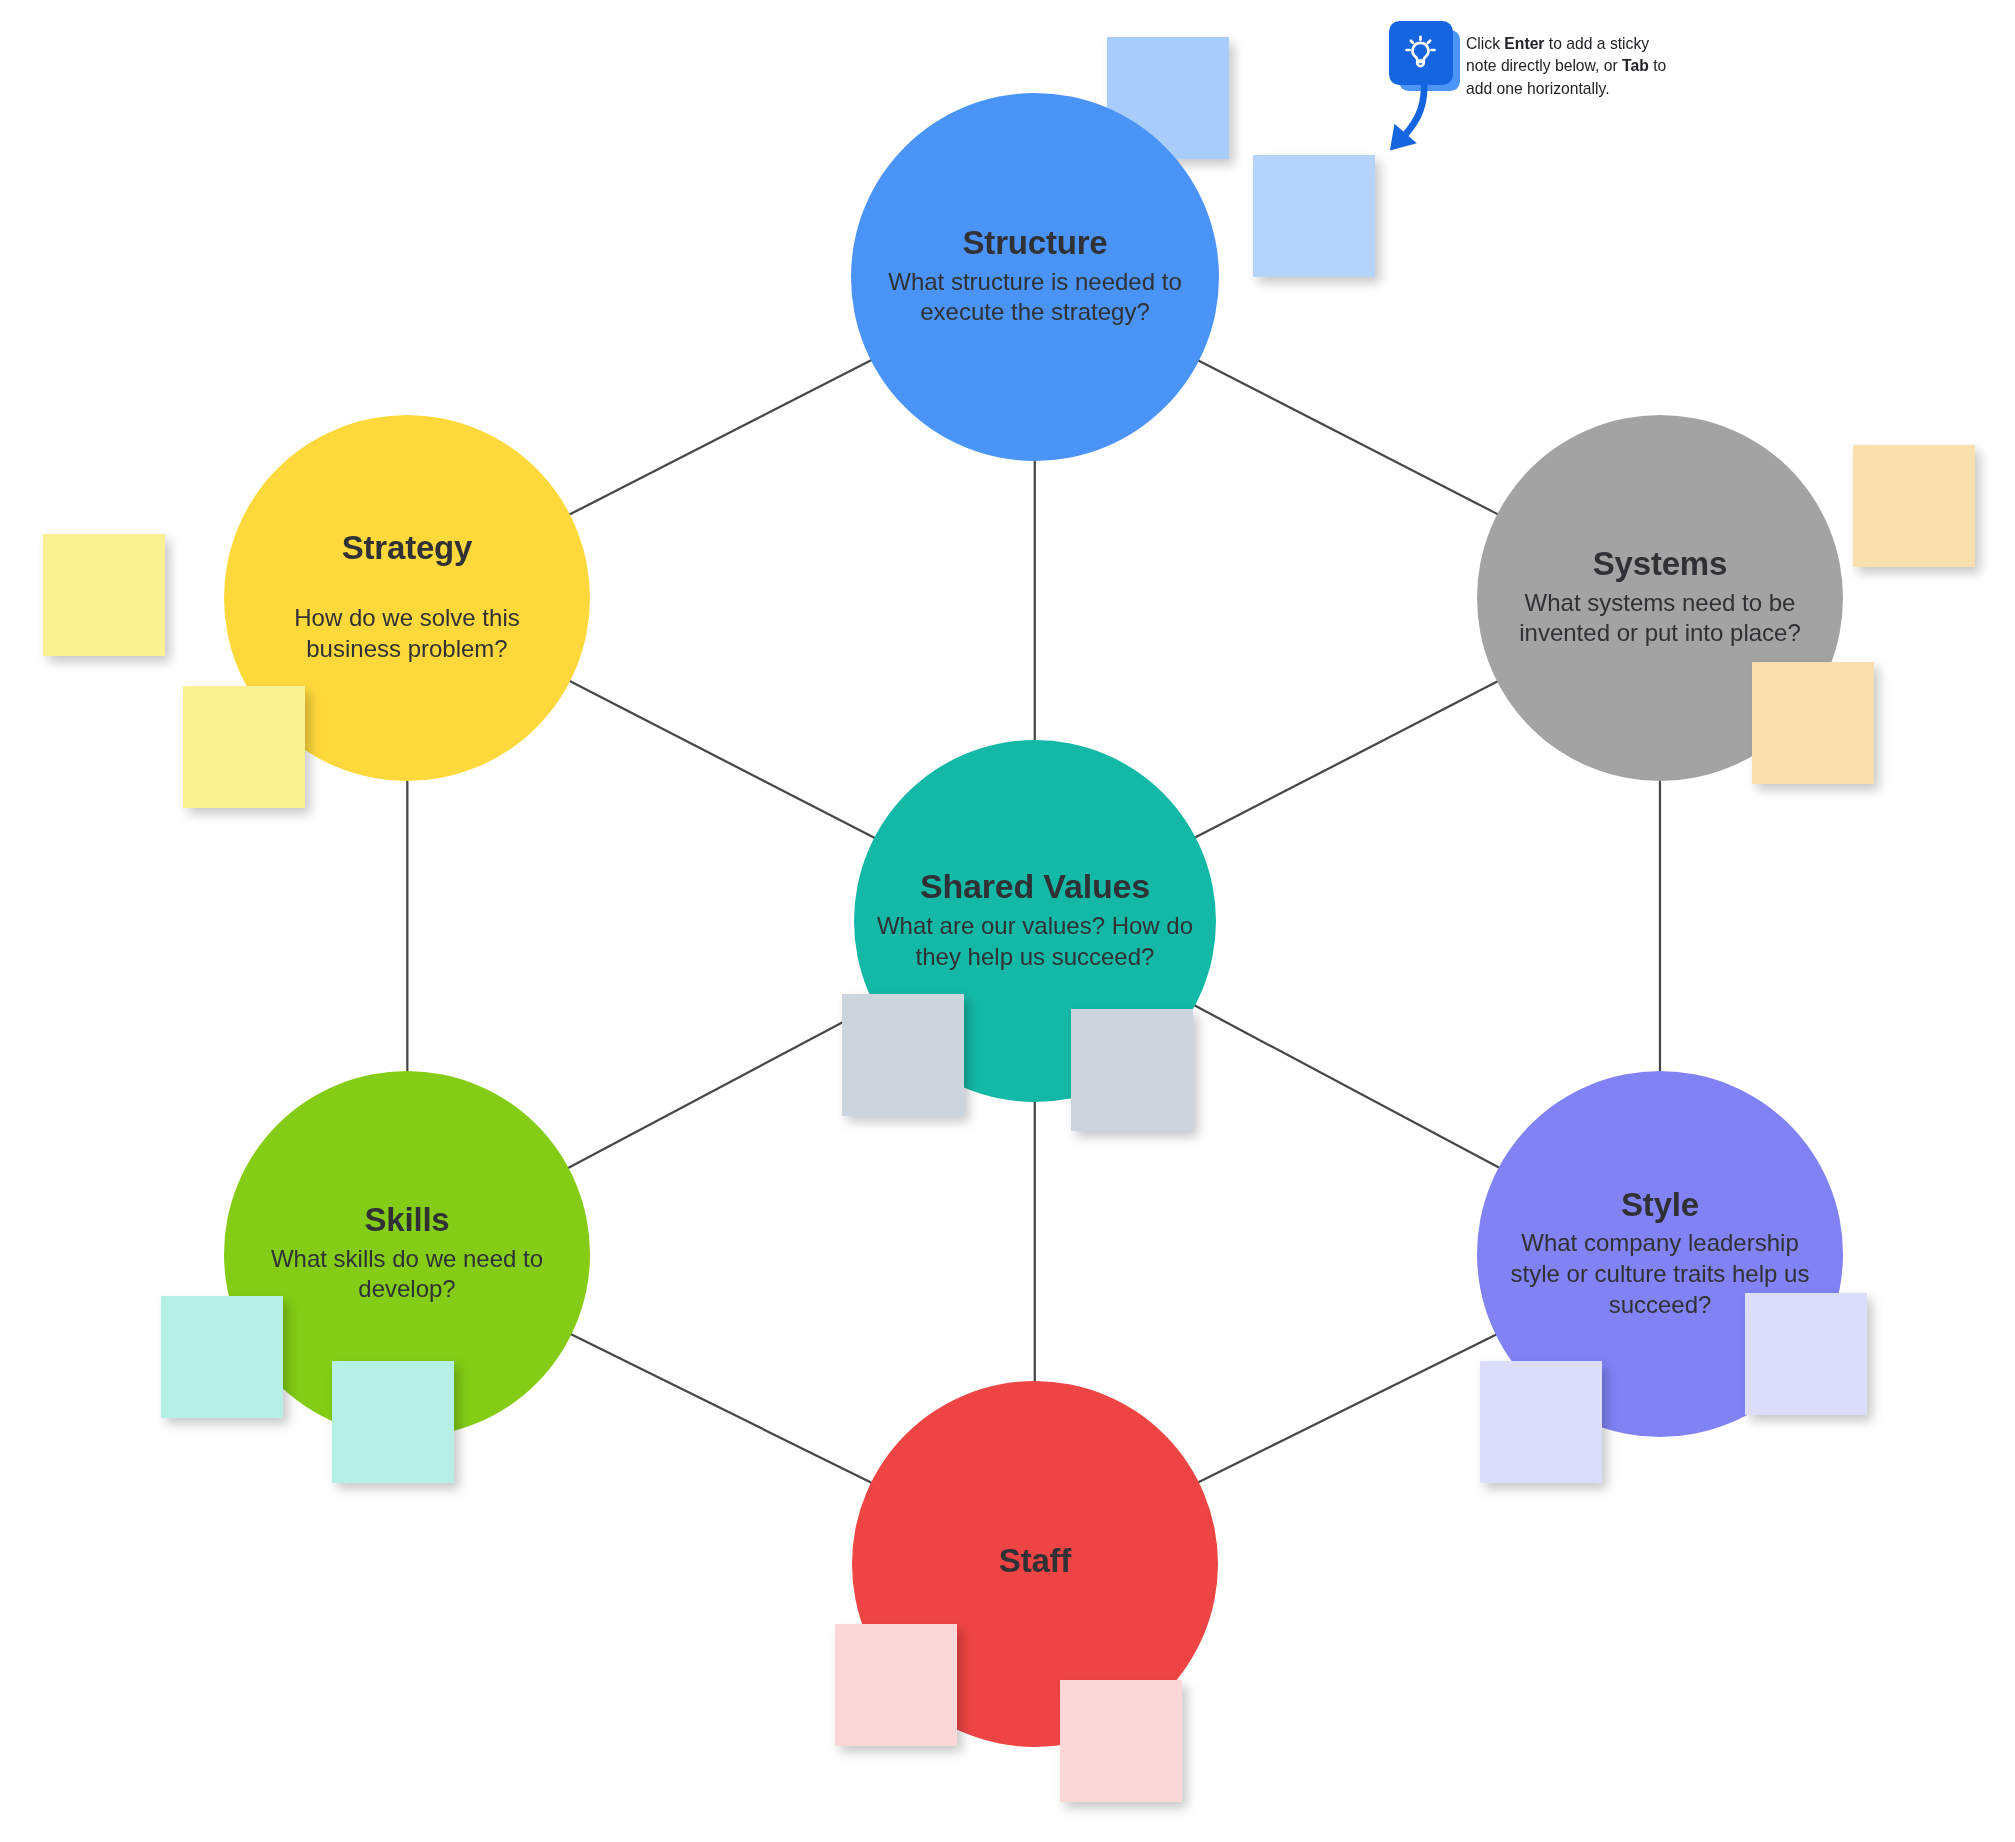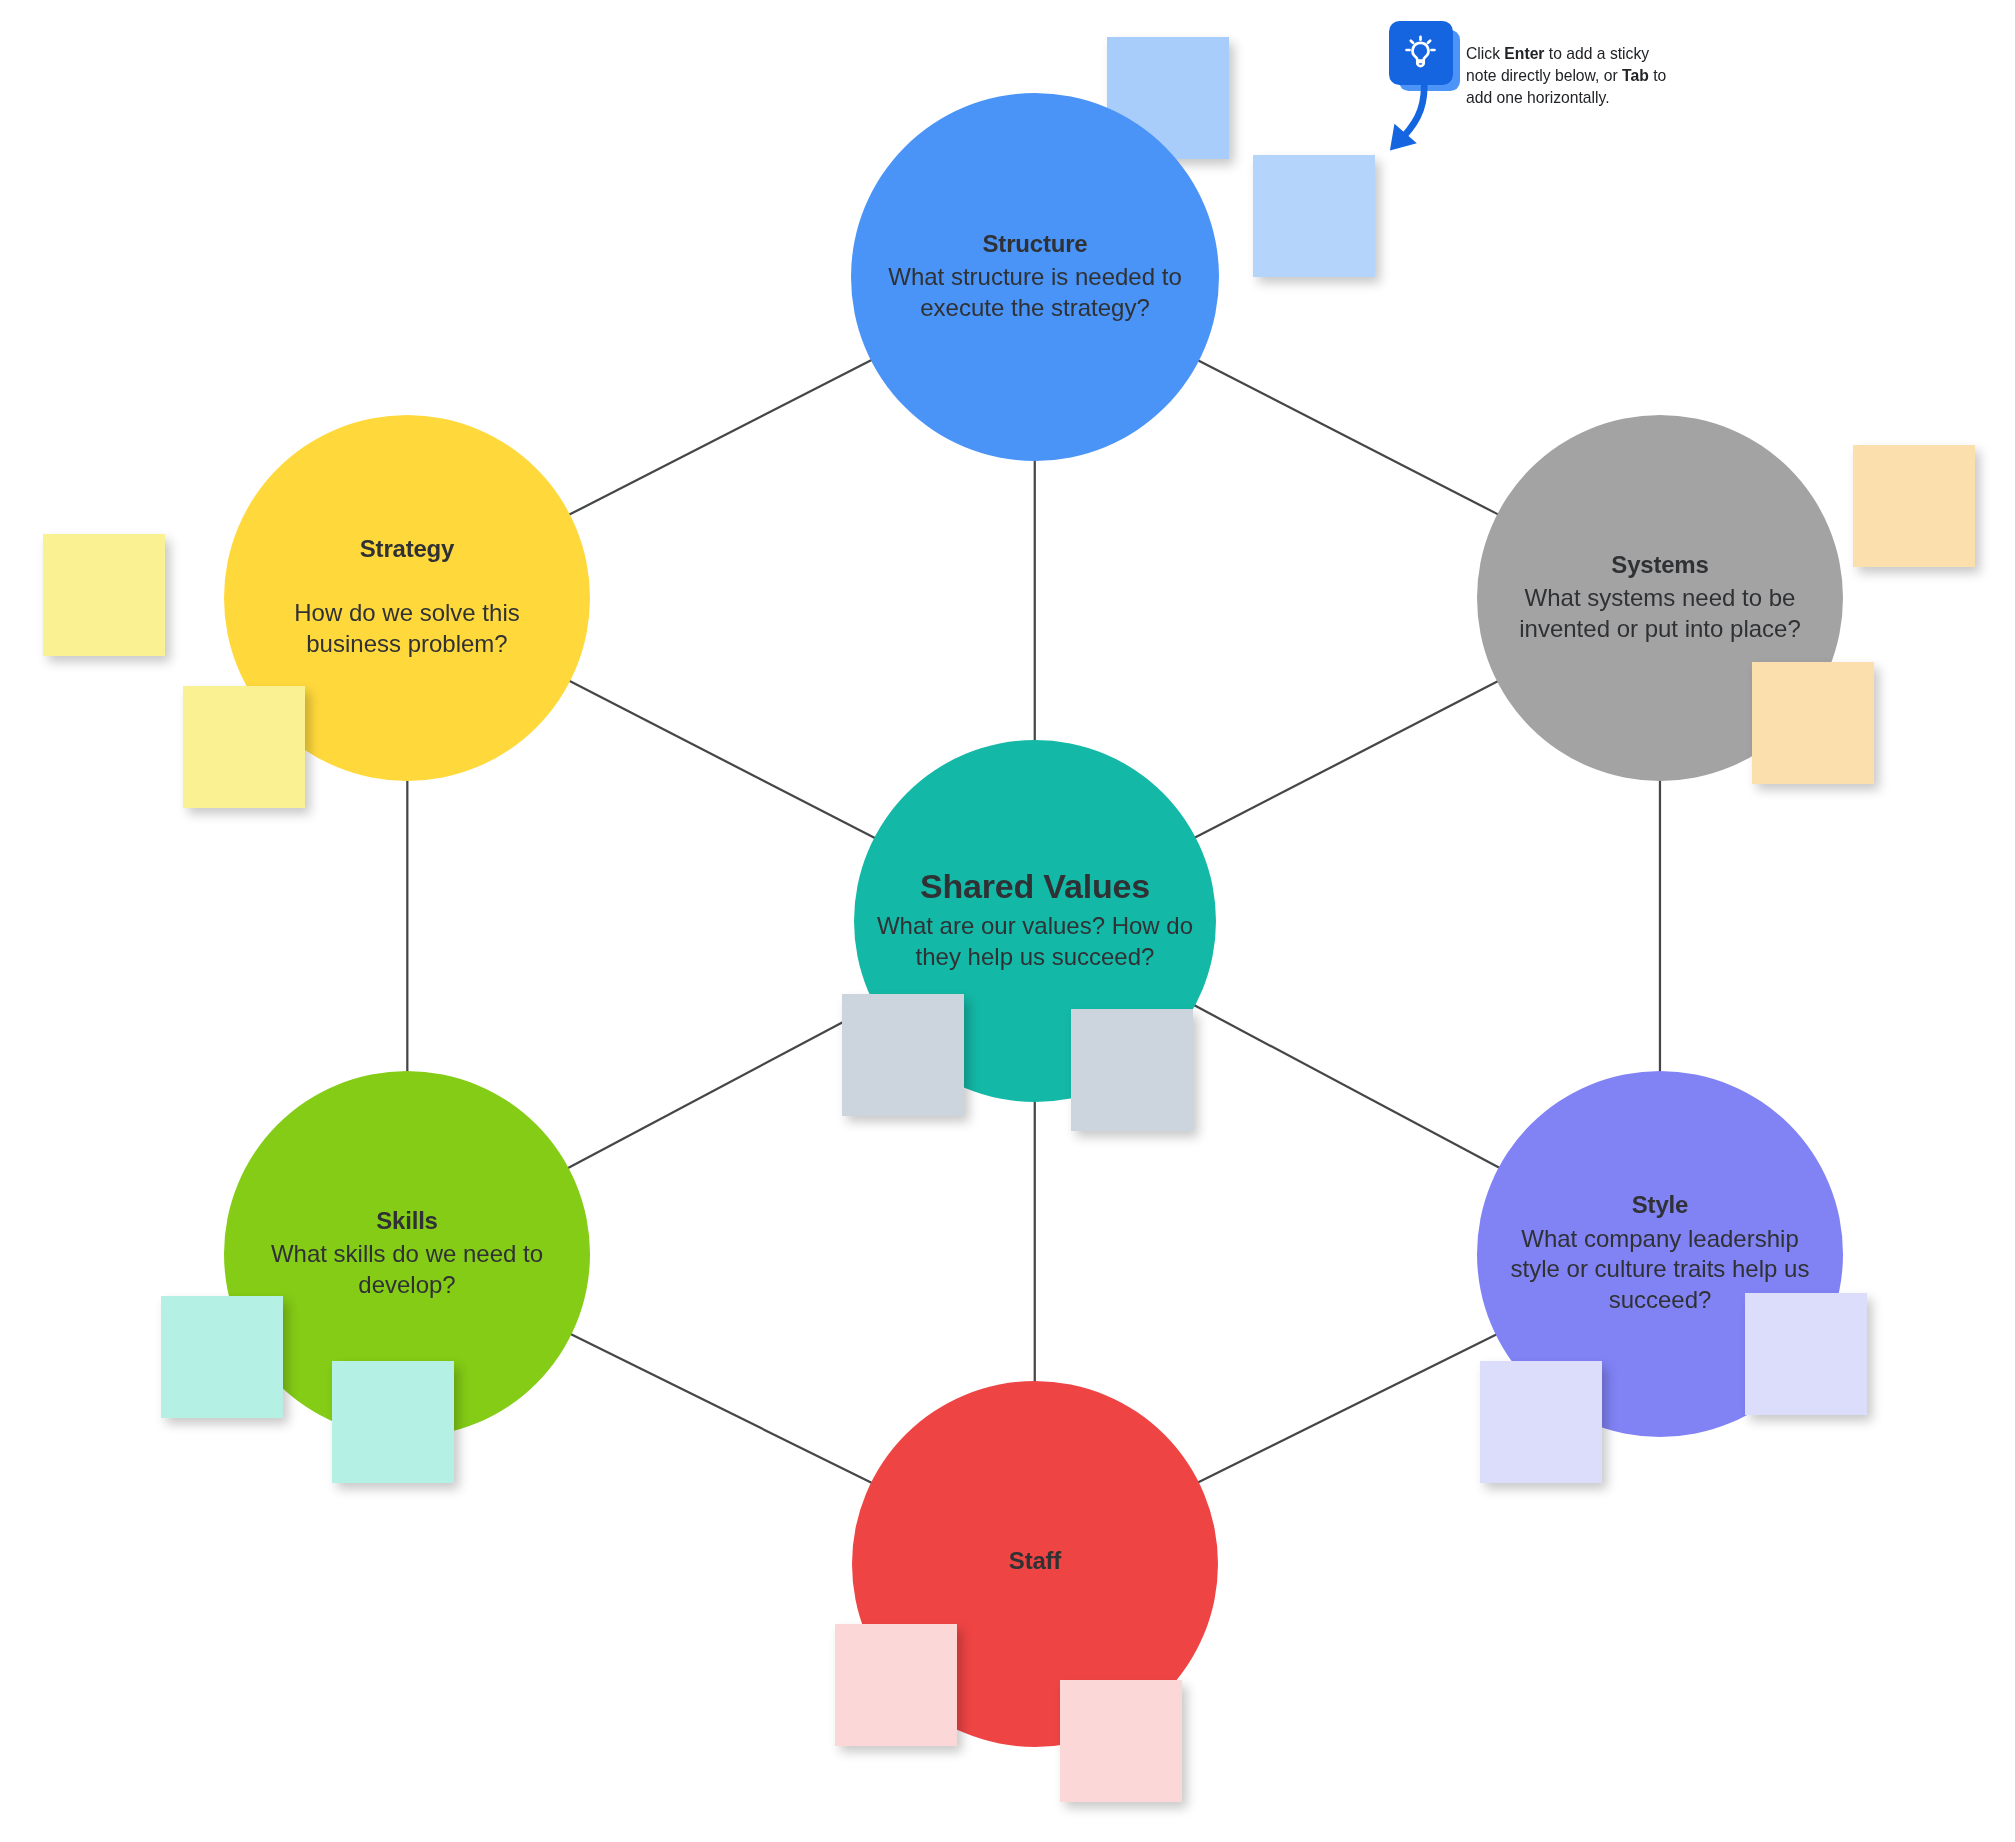--- a/index.html
+++ b/index.html
@@ -28,21 +28,21 @@
     border-radius:50%;
     display:flex;
     flex-direction:column;
     align-items:center;
     justify-content:center;
     text-align:center;
     color:#2f3134;
     box-sizing:border-box;
   }
   .node .title{
-    font-size:24px;
+    font-size:33px;
     font-weight:bold;
     line-height:1.05;
     letter-spacing:-0.2px;
     margin:0 0 6px 0;
   }
   .node .subtitle{
     font-size:24px;
     font-weight:normal;
     line-height:1.28;
     margin:0;
@@ -50,21 +50,21 @@
   }
   .node.center .title{font-size:34px;}
   .node.center .subtitle{max-width:90%;}
 
   
   #hint{
     position:absolute;
     left:1378px;top:13.4px;
     width:321px;
     display:flex;
-    align-items:flex-end;
+    align-items:center;
     gap:0;
   }
   #hint-icon-wrap{
     position:relative;
     width:88px;height:96px;
     flex:0 0 88px;
   }
   .hint-card-back{
     position:absolute;left:21px;top:16.4px;
     width:61px;height:61px;

